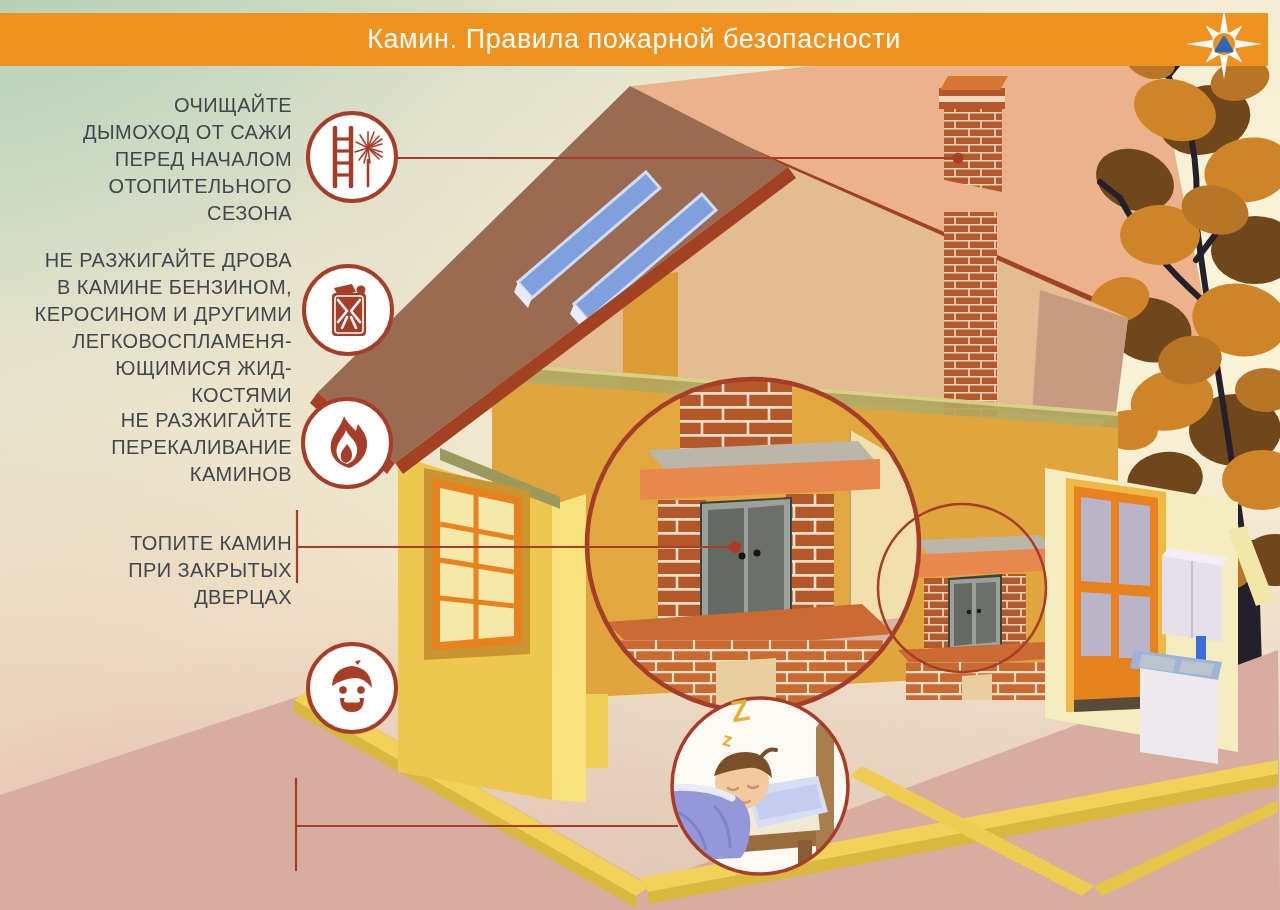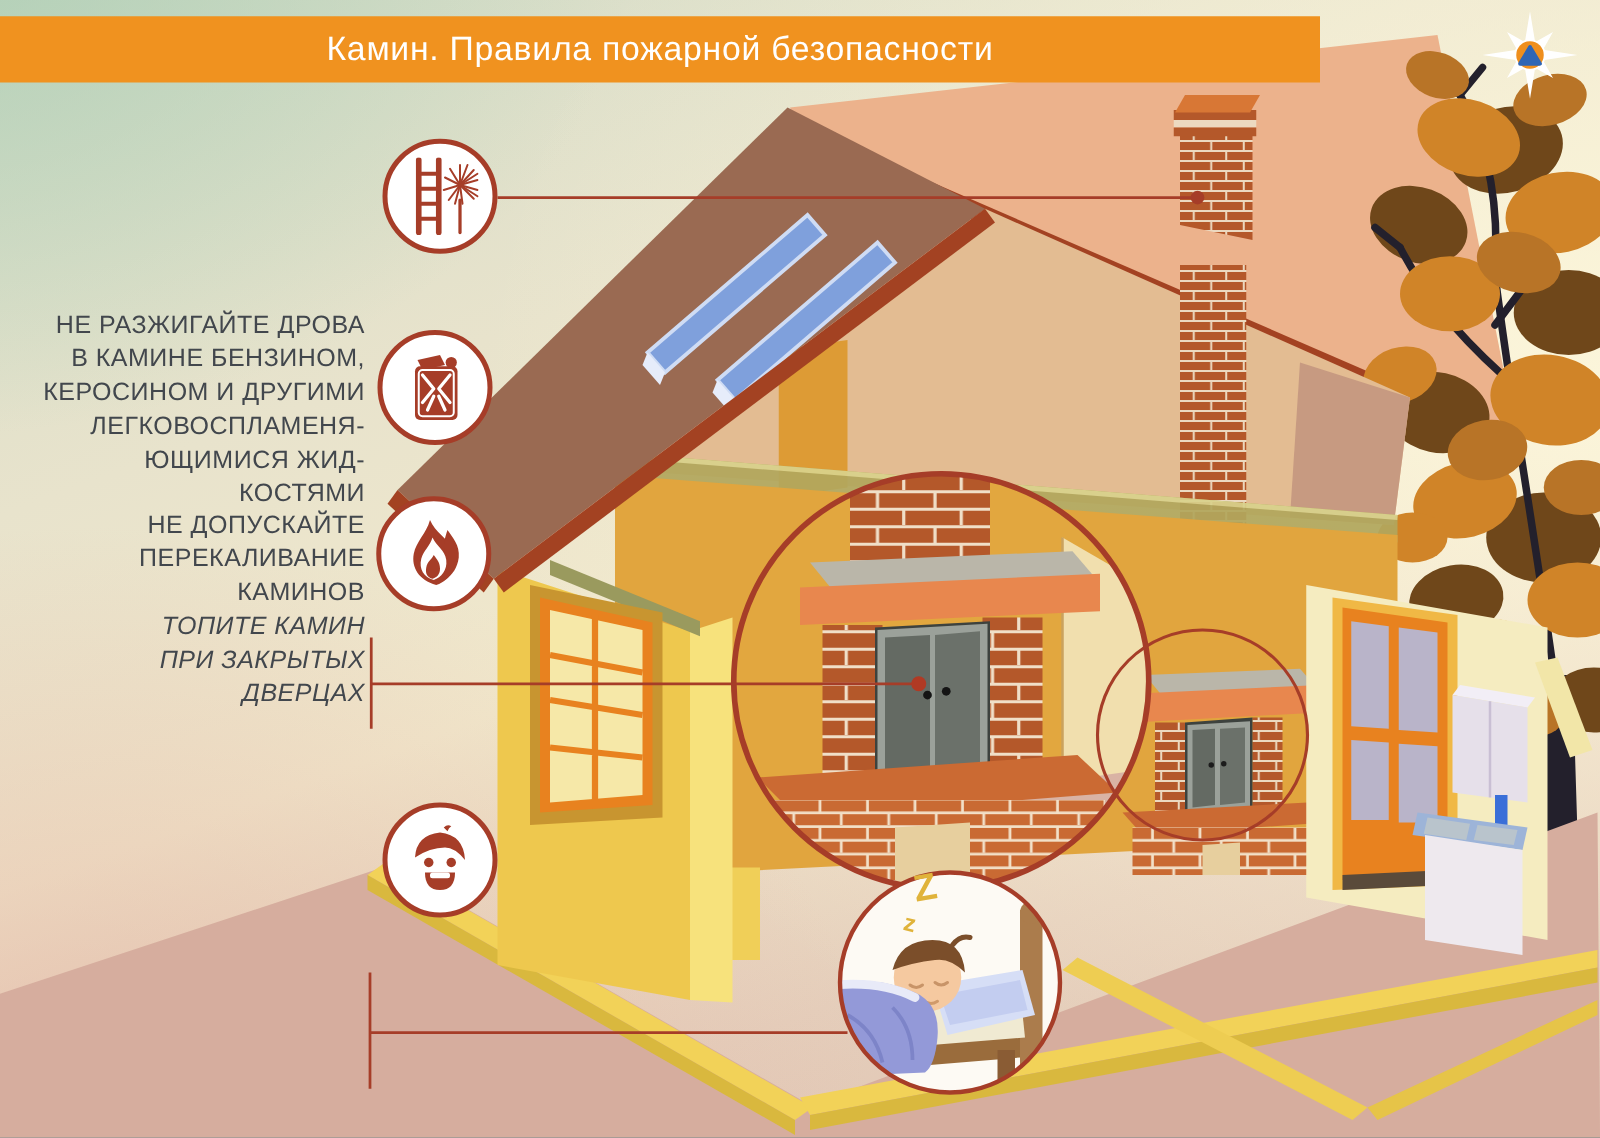--- a/index.html
+++ b/index.html
@@ -6,35 +6,35 @@
   .poster{
     position:relative;width:1280px;height:910px;overflow:hidden;
     font-family:"Liberation Sans",sans-serif;
     background:
       radial-gradient(900px 650px at -4% -6%, rgba(168,204,178,.80), rgba(168,204,178,0) 62%),
       radial-gradient(1000px 760px at 6% 98%, rgba(222,164,152,.50), rgba(222,164,152,0) 62%),
       radial-gradient(1250px 900px at 100% 34%, rgba(252,246,219,.95), rgba(252,246,219,0) 72%),
       linear-gradient(160deg,#d2dcc8 0%,#e8e3cc 30%,#f1e8cc 52%,#e5cebb 76%,#dcbead 100%);
   }
   .banner{
-    position:absolute;left:0;top:13px;width:1056px;height:53px;
+    position:absolute;left:0;top:13px;width:1268px;height:53px;
     background:#f0921f;display:flex;align-items:center;justify-content:center;
   }
   .banner-title{
     color:#ffffff;font-size:27px;letter-spacing:.6px;font-weight:normal;
     white-space:nowrap;
   }
   .emblem{position:absolute;left:1178px;top:5px;width:92px;height:78px;}
   .rule{
     position:absolute;left:0;width:292px;text-align:right;
     color:#42474d;font-size:20px;line-height:27px;letter-spacing:.4px;
     white-space:pre-line;
   }
   .rule1{top:92px;}  .rule2{top:247px;} .rule3{top:407px;}
-  .rule4{top:488px;font-style:italic;} .rule5{top:629px;} .rule6{top:782px;}
+  .rule4{top:530px;} .rule5{top:629px;} .rule6{top:782px;}
   .icon-circle{
     position:absolute;width:92px;height:92px;border-radius:50%;
     background:#ffffff;border:4px solid #a63d28;box-sizing:border-box;
     display:flex;align-items:center;justify-content:center;
   }
   .ic1{left:306px;top:111px;} .ic2{left:302px;top:264px;}
   .ic3{left:301px;top:397px;} .ic5{left:306px;top:642px;}
   .scene{position:absolute;left:0;top:0;}
   .zz{position:absolute;color:#e0b33a;font-weight:bold;line-height:1;}
   .z1{left:731px;top:696px;font-size:30px;transform:rotate(-10deg);}
@@ -279,27 +279,32 @@
   </div>
 
   <svg class="emblem" viewBox="0 0 92 76">
     <path d="M46,3 L51,33 L84,38 L51,43 L46,73 L41,43 L8,38 L41,33 Z" fill="#ffffff"></path>
     <path d="M64.4,19.6 L54,38 L46,30 Z M64.4,56.4 L46,46 L54,38 Z M27.6,56.4 L38,38 L46,46 Z M27.6,19.6 L46,30 L38,38 Z" fill="#ffffff"></path>
     <circle cx="46" cy="38" r="12.5" fill="#ffffff"></circle>
     <circle cx="46" cy="38" r="11" fill="#ef8f1e"></circle>
     <path d="M46,31.5 L54,45 L38,45 Z" fill="#2f66b5" stroke="#2f66b5" stroke-width="3" stroke-linejoin="round"></path>
   </svg>
 
+  <div class="rule rule1">ОЧИЩАЙТЕ
+ДЫМОХОД ОТ САЖИ
+ПЕРЕД НАЧАЛОМ
+ОТОПИТЕЛЬНОГО
+СЕЗОНА</div>
   <div class="rule rule2">НЕ РАЗЖИГАЙТЕ ДРОВА
 В КАМИНЕ БЕНЗИНОМ,
 КЕРОСИНОМ И ДРУГИМИ
 ЛЕГКОВОСПЛАМЕНЯ-
 ЮЩИМИСЯ ЖИД-
 КОСТЯМИ</div>
-  <div class="rule rule3">НЕ ДОПУСКАЙТЕ
+  <div class="rule rule3">НЕ РАЗЖИГАЙТЕ
 ПЕРЕКАЛИВАНИЕ
 КАМИНОВ</div>
   <div class="rule rule4">ТОПИТЕ КАМИН
 ПРИ ЗАКРЫТЫХ
 ДВЕРЦАХ</div>
 
   <div class="icon-circle ic1">
     <svg width="62" height="62" viewBox="0 0 62 62">
       <g stroke="#a63d28" stroke-width="4.5" stroke-linecap="round">
         <line x1="14" y1="2" x2="14" y2="60"></line>

